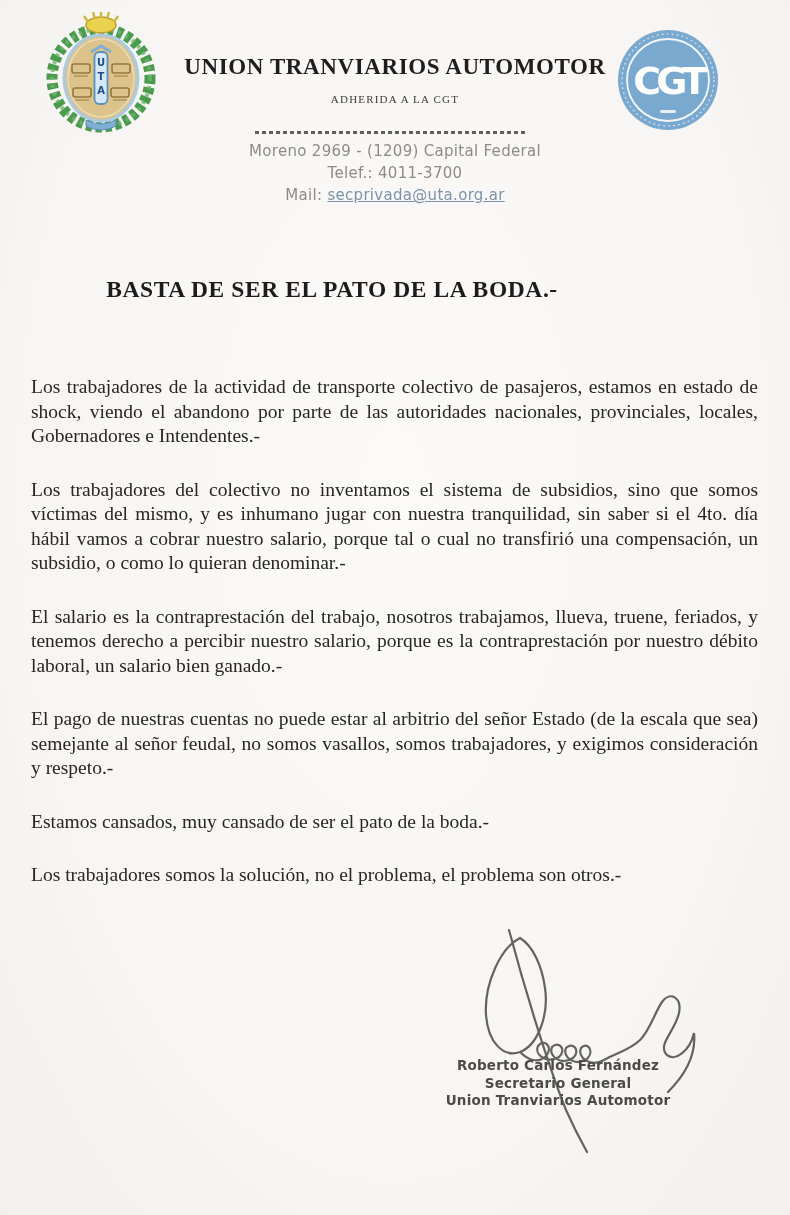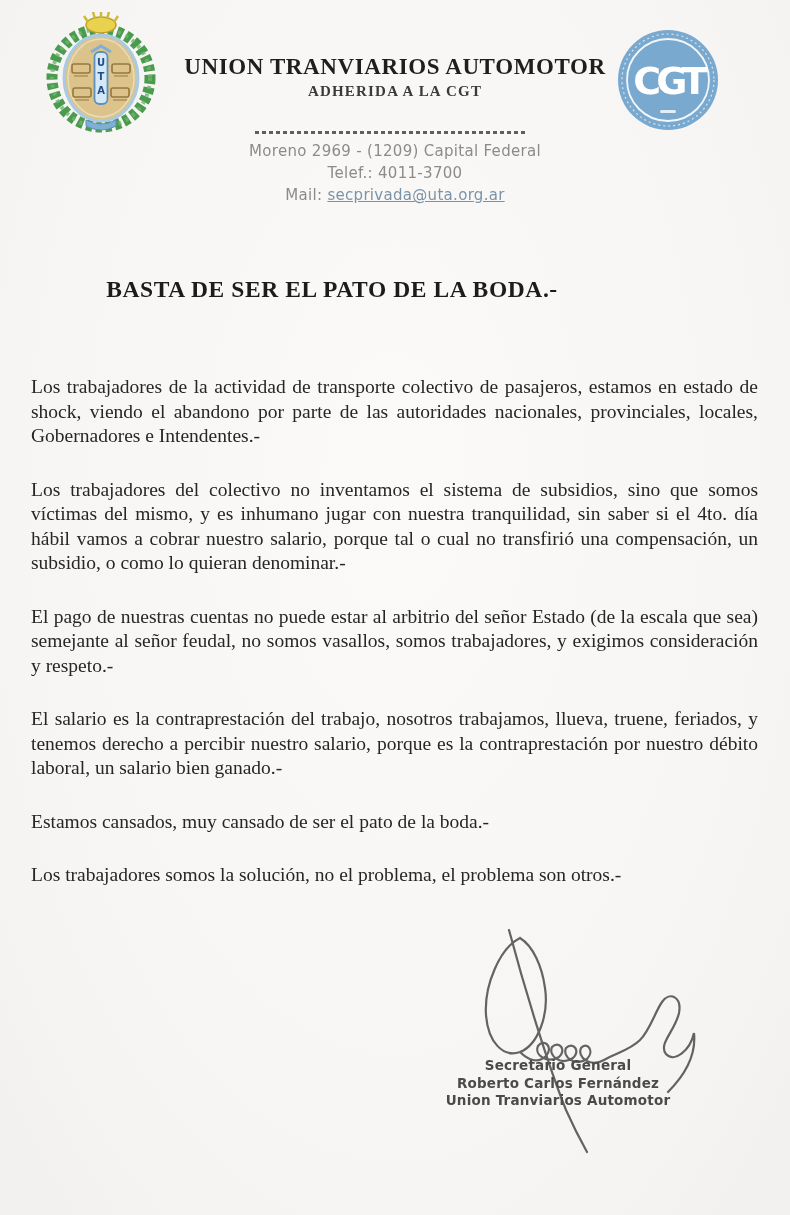--- a/index.html
+++ b/index.html
@@ -12,22 +12,22 @@
   }
   
   .uta-logo{position:absolute;left:42px;top:12px;width:118px;height:124px;}
   .cgt-logo{position:absolute;left:614px;top:26px;width:108px;height:108px;}
   .org-block{position:absolute;left:170px;top:54px;width:450px;text-align:center;}
   .org-name{
     font-family:"Liberation Serif",serif;font-weight:bold;font-size:23px;
     letter-spacing:.6px;color:#1e1e1e;white-space:nowrap;
   }
   .org-affil{
-    font-family:"Liberation Serif",serif;font-weight:bold;font-size:15px;
-    letter-spacing:1.2px;color:#3a3a3a;margin-top:3px;
+    font-family:"Liberation Serif",serif;font-weight:normal;font-size:11px;
+    letter-spacing:1.2px;color:#3a3a3a;margin-top:13px;
   }
   .dotted-divider{
     position:absolute;left:255px;top:131px;width:273px;height:3px;
     background:repeating-linear-gradient(90deg,#5f5f5f 0 4px,transparent 4px 7px);
   }
   .contact-block{
     position:absolute;left:0;top:140px;width:790px;text-align:center;
     font-family:"DejaVu Sans",sans-serif;font-size:15px;line-height:22px;color:#8b8b8b;
     letter-spacing:.3px;
   }
@@ -112,22 +112,22 @@
       <span>Mail:</span>
       <span class="mail-link">secprivada@uta.org.ar</span>
     </div>
   </div>
 
   <div class="letter-title">BASTA DE SER EL PATO DE LA BODA.-</div>
 
   <div class="letter-body">
     <p>Los trabajadores de la actividad de transporte colectivo de pasajeros, estamos en estado de shock, viendo el abandono por parte de las autoridades nacionales, provinciales, locales, Gobernadores e Intendentes.-</p>
     <p>Los trabajadores del colectivo no inventamos el sistema de subsidios, sino que somos víctimas del mismo, y es inhumano jugar con nuestra tranquilidad, sin saber si el 4to. día hábil vamos a cobrar nuestro salario, porque tal o cual no transfirió una compensación, un subsidio, o como lo quieran denominar.-</p>
+    <p>El salario es la contraprestación del trabajo, nosotros trabajamos, llueva, truene, feriados, y tenemos derecho a percibir nuestro salario, porque es la contraprestación por nuestro débito laboral, un salario bien ganado.-</p>
     <p>El pago de nuestras cuentas no puede estar al arbitrio del señor Estado (de la escala que sea) semejante al señor feudal, no somos vasallos, somos trabajadores, y exigimos consideración y respeto.-</p>
-    <p>El salario es la contraprestación del trabajo, nosotros trabajamos, llueva, truene, feriados, y tenemos derecho a percibir nuestro salario, porque es la contraprestación por nuestro débito laboral, un salario bien ganado.-</p>
     <p>Estamos cansados, muy cansado de ser el pato de la boda.-</p>
     <p>Los trabajadores somos la solución, no el problema, el problema son otros.-</p>
   </div>
 
   <svg class="signature-svg" width="300" height="245" viewBox="430 920 300 245">
     <g fill="none" stroke="#4f4f4f" stroke-width="2.2" stroke-linecap="round" opacity=".88">
 
       <path d="M 509 930 C 525 990 548 1065 566 1110 C 574 1128 582 1143 587 1152"></path>
 
       <path d="M 520 938
@@ -148,18 +148,18 @@
                C 618 1052 630 1050 640 1040
                C 650 1030 655 1012 662 1002
                C 670 991 682 997 679 1013
                C 675 1031 658 1044 666 1054
                C 674 1063 690 1051 694 1033
                C 696 1052 688 1072 668 1092"></path>
     </g>
   </svg>
 
   <div class="signatory-block">
+    <div>Roberto Carlos Fernández</div>
     <div>Secretario General</div>
-    <div>Roberto Carlos Fernández</div>
     <div>Union Tranviarios Automotor</div>
   </div>
 
 </div>
 
 </body></html>

